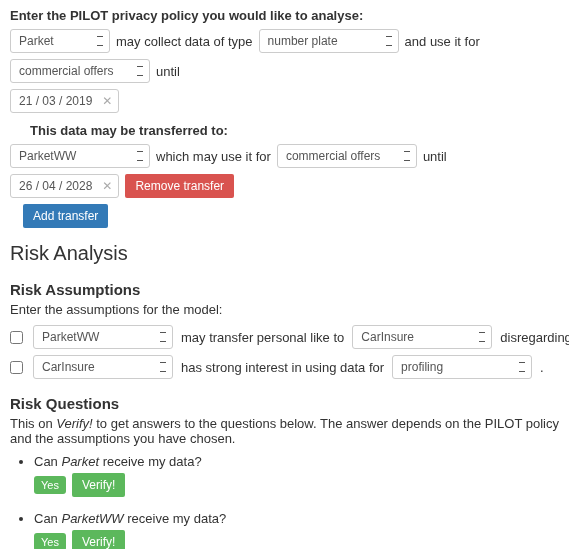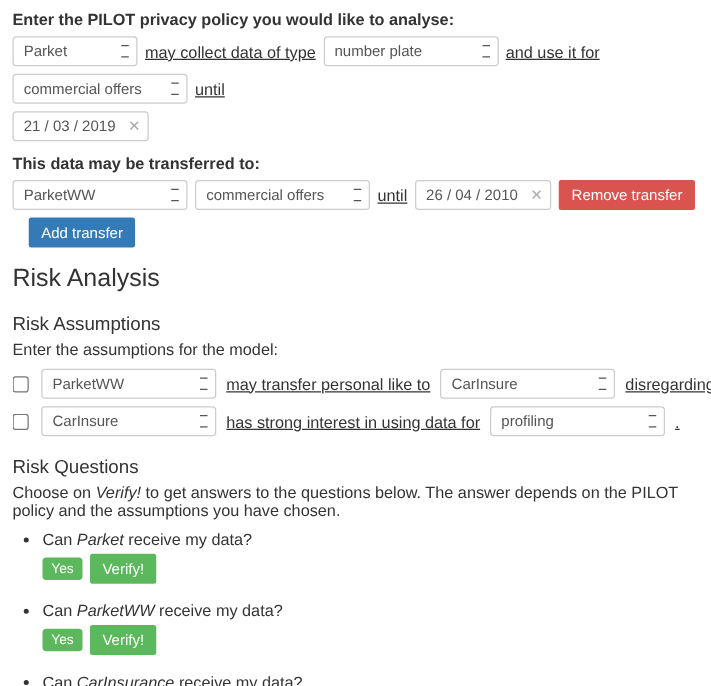--- a/index.html
+++ b/index.html
@@ -7,21 +7,21 @@
     font-family: -apple-system, BlinkMacSystemFont, "Segoe UI", Helvetica, Arial, sans-serif;
     font-size: 13px;
     color: #333;
     margin: 0;
     padding: 8px 10px;
     background: #fff;
     width: 569px;
   }
   .intro { margin-bottom: 6px; font-weight: bold; }
   .row { display: flex; align-items: center; flex-wrap: wrap; gap: 6px; margin: 6px 0; }
-  .inline-text { white-space: nowrap; text-decoration: underline; }
+  .inline-text { white-space: nowrap; }
   select, .select {
     appearance: none;
     -webkit-appearance: none;
     border: 1px solid #ccc;
     border-radius: 3px;
     padding: 4px 22px 4px 8px;
     font-size: 12px;
     color: #555;
     background: #fff;
     position: relative;
@@ -83,21 +83,21 @@
   .btn-success { background: #5cb85c; }
   .badge {
     display: inline-block;
     border-radius: 3px;
     padding: 3px 7px;
     font-size: 11px;
     color: #fff;
   }
   .badge-yes { background: #5cb85c; }
   h2 { font-size: 20px; margin: 14px 0 2px; font-weight: 400; }
-  h3 { font-size: 15px; margin: 16px 0 4px; font-weight: 400; }
+  h3 { font-size: 15px; margin: 16px 0 4px; font-weight: 700; }
   .sub { margin: 2px 0 8px; }
   .assump-row { display: flex; align-items: center; gap: 8px; margin: 6px 0; }
   .assump-row input[type=checkbox] { margin: 0 2px 0 0; }
   ul.questions { margin: 8px 0 0 6px; padding-left: 18px; }
   ul.questions li { margin-bottom: 14px; }
   .q-actions { margin-top: 4px; display: flex; gap: 6px; align-items: center; }
   .q-text em, .inline-text em { font-style: italic; }
   .sel-sm  { width: 100px; }
   .sel-md  { width: 140px; }
 </style>
@@ -114,28 +114,29 @@
   <span class="select-wrap updown"><select class="sel-md"><option>commercial offers</option></select></span>
   <span class="inline-text">until</span>
 </div>
 <div class="row">
   <span class="date-input">
     <span>21 / 03 / 2019</span>
     <span class="date-clear">✕</span>
   </span>
 </div>
 
-<div class="intro" style="margin-top:10px;">This data may be transferred to:</div>
+<div class="intro" style="margin-top:10px;margin-left:20px;">This data may be transferred to:</div>
 
 <div class="row">
   <span class="select-wrap updown"><select class="sel-md"><option>ParketWW</option></select></span>
+  <span class="inline-text">which may use it for</span>
   <span class="select-wrap updown"><select class="sel-md"><option>commercial offers</option></select></span>
   <span class="inline-text">until</span>
   <span class="date-input">
-    <span>26 / 04 / 2010</span>
+    <span>26 / 04 / 2028</span>
     <span class="date-clear">✕</span>
   </span>
   <button class="btn btn-danger">Remove transfer</button>
 </div>
 
 <div class="row">
   <button class="btn btn-primary">Add transfer</button>
 </div>
 
 <h2>Risk Analysis</h2>
@@ -153,21 +154,21 @@
 <div class="assump-row">
   <input type="checkbox" style="">
   <span class="select-wrap updown"><select class="sel-md"><option>CarInsure</option></select></span>
   <span class="inline-text">has strong interest in using data for</span>
   <span class="select-wrap updown"><select class="sel-md"><option>profiling</option></select></span>
   <span class="inline-text">.</span>
 </div>
 
 <h3>Risk Questions</h3>
 <div class="sub">
-  <span>Choose on </span><em>Verify!</em><span> to get answers to the questions below. The answer depends on the PILOT policy and the assumptions you have chosen.</span>
+  <span>This on </span><em>Verify!</em><span> to get answers to the questions below. The answer depends on the PILOT policy and the assumptions you have chosen.</span>
 </div>
 
 <ul class="questions" id="questions-list">
     <li>
       <div class="q-text">Can <em>Parket</em> receive my data?</div>
       <div class="q-actions">
         <span class="badge badge-yes">Yes</span>
         <button class="btn btn-success">Verify!</button>
       </div>
     </li>

